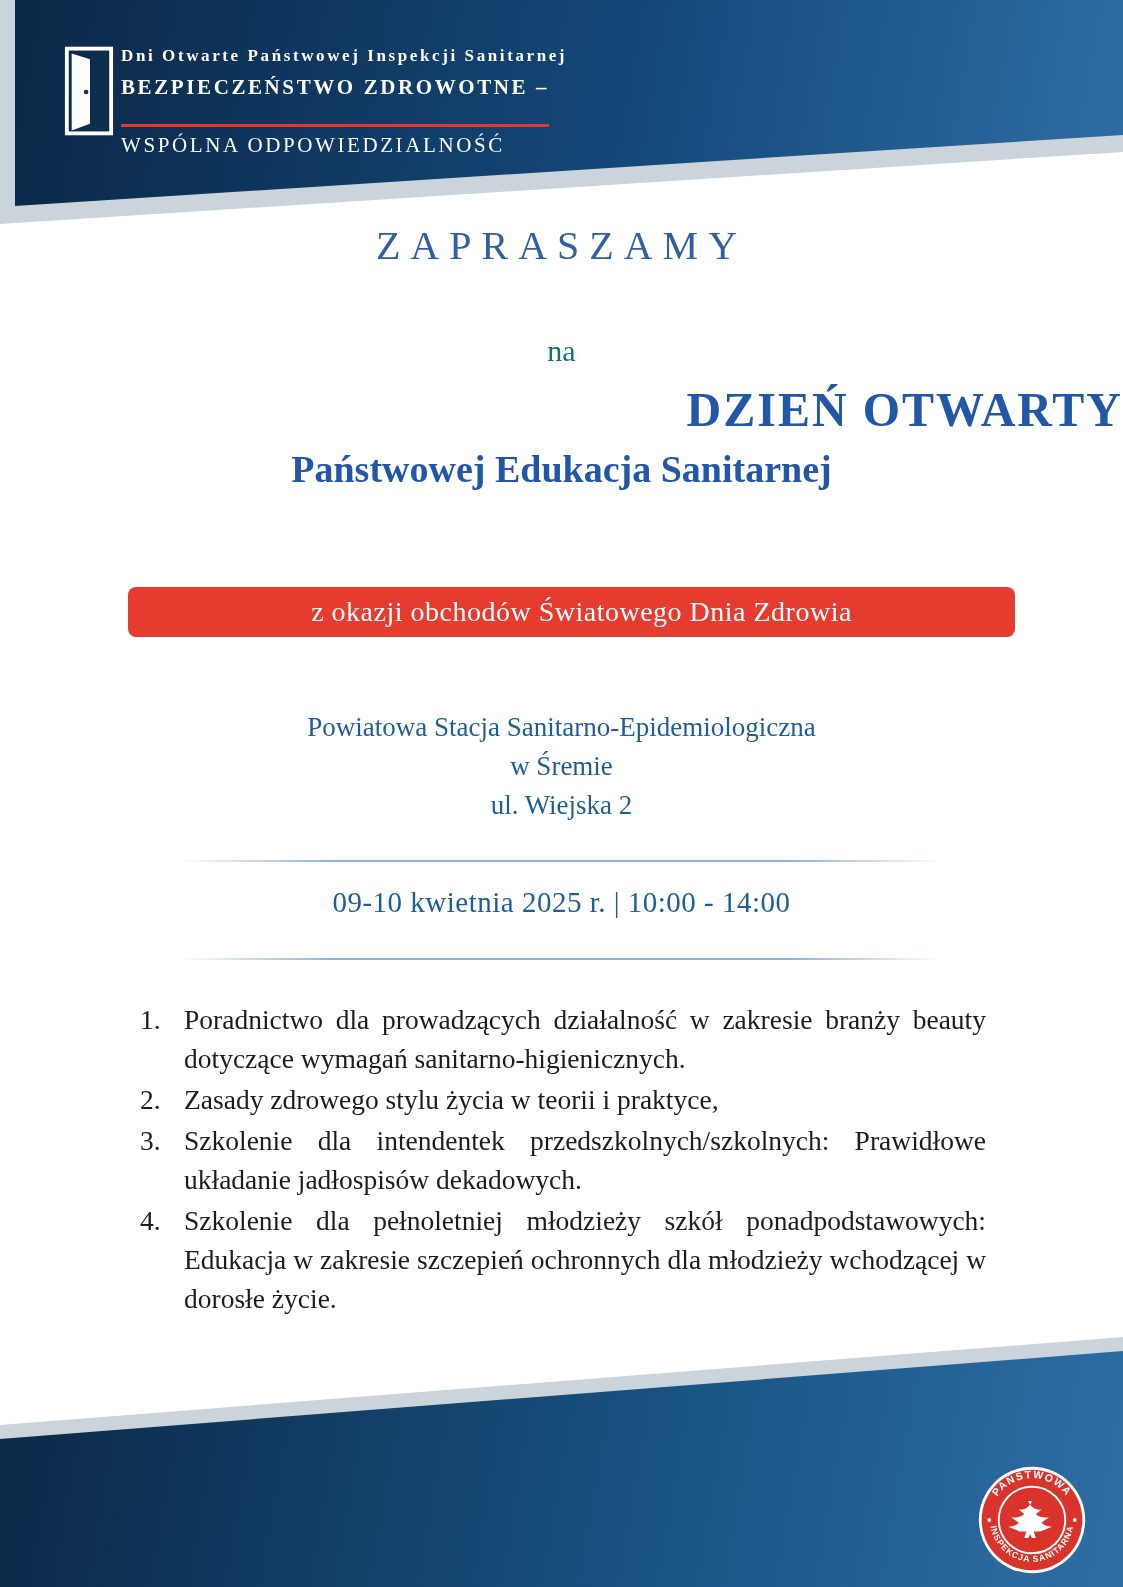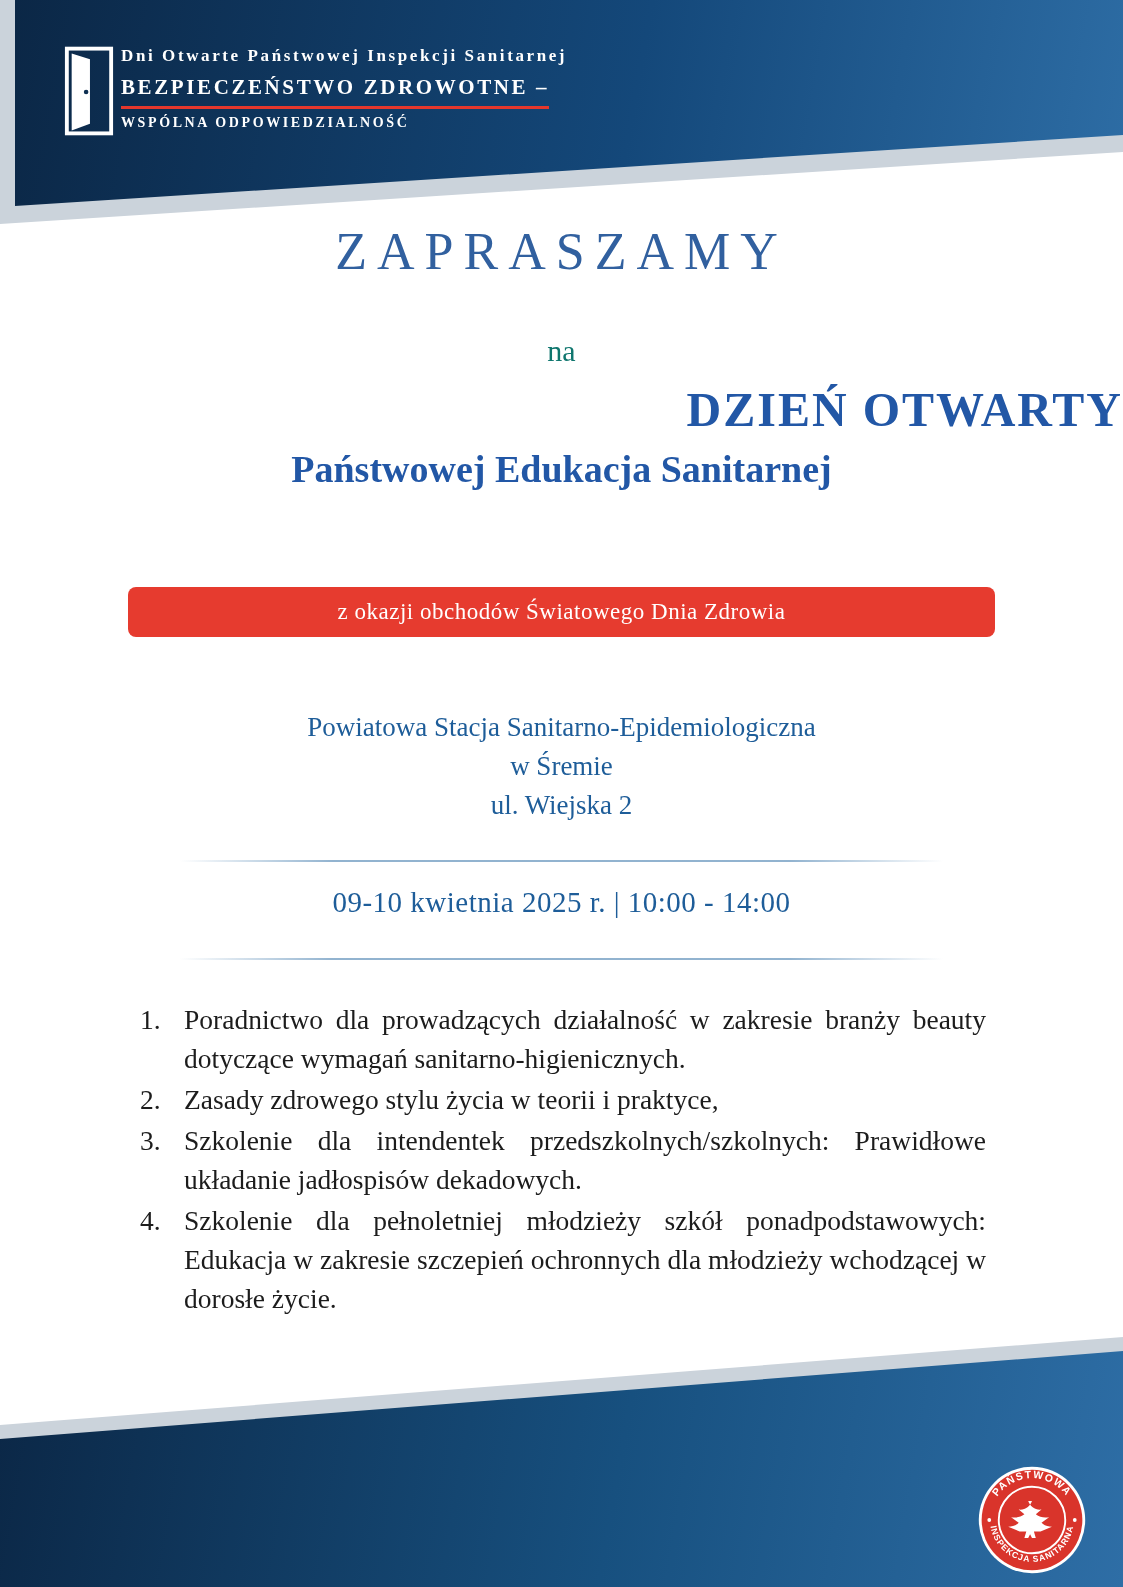--- a/index.html
+++ b/index.html
@@ -22,34 +22,35 @@
     background:linear-gradient(100deg,#0b2746 0%,#14487a 55%,#2e6ea6 100%);
     clip-path:polygon(0 0,100% 0,100% 134px,0 206px);
   }
   .door-icon{position:absolute;left:48px;top:44px;width:52px;height:94px;}
   .head-text{position:absolute;left:106px;top:46px;color:#ffffff;}
   .head-line1{
     font-size:17px;letter-spacing:2.6px;font-weight:600;margin-bottom:9px;
   }
   .head-line2{
     display:inline-block;font-size:21px;font-weight:700;letter-spacing:2.6px;
-    border-bottom:3px solid #e5372c;padding-bottom:6px;margin-bottom:6px;
+    border-bottom:3px solid #e5372c;padding-bottom:24px;margin-bottom:6px;
   }
-  .head-line3{font-size:14px;font-weight:700;letter-spacing:2.6px;}
+  .head-line3{font-size:21px;font-weight:400;letter-spacing:2.6px;}
   
   .abs{position:absolute;left:0;width:100%;text-align:center;}
-  .zapraszamy{top:222px;font-size:52px;letter-spacing:10px;color:#31609f;}
+  .zapraszamy{top:222px;font-size:40px;letter-spacing:10px;color:#31609f;}
   .na{top:334px;font-size:30px;color:#0f766e;}
   .main-title{top:382px;font-size:48px;font-weight:700;letter-spacing:2px;color:#2257a6;text-align:right;}
   .sub-title{top:447px;font-size:38px;font-weight:700;color:#2257a6;}
   .banner{
     position:absolute;top:587px;left:128px;width:867px;height:50px;
     background:#e63b2f;border-radius:8px;
-    color:#ffffff;font-size:23px;line-height:50px;text-align:center;
+    color:#ffffff;font-size:28px;line-height:50px;text-align:center;
     letter-spacing:.5px;
+    padding-left:20px;
   }
   .location{top:708px;color:#1e5d99;font-weight:400;font-size:27px;line-height:39px;}
   .divider{
     position:absolute;left:16%;width:68%;height:2px;
     background:linear-gradient(90deg,rgba(160,190,215,0),rgba(140,175,205,.95) 20%,rgba(140,175,205,.95) 80%,rgba(160,190,215,0));
   }
   .div1{top:860px;}
   .div2{top:958px;}
   .date-line{top:886px;font-size:29px;font-weight:400;color:#1e5d99;letter-spacing:.5px;}
   

